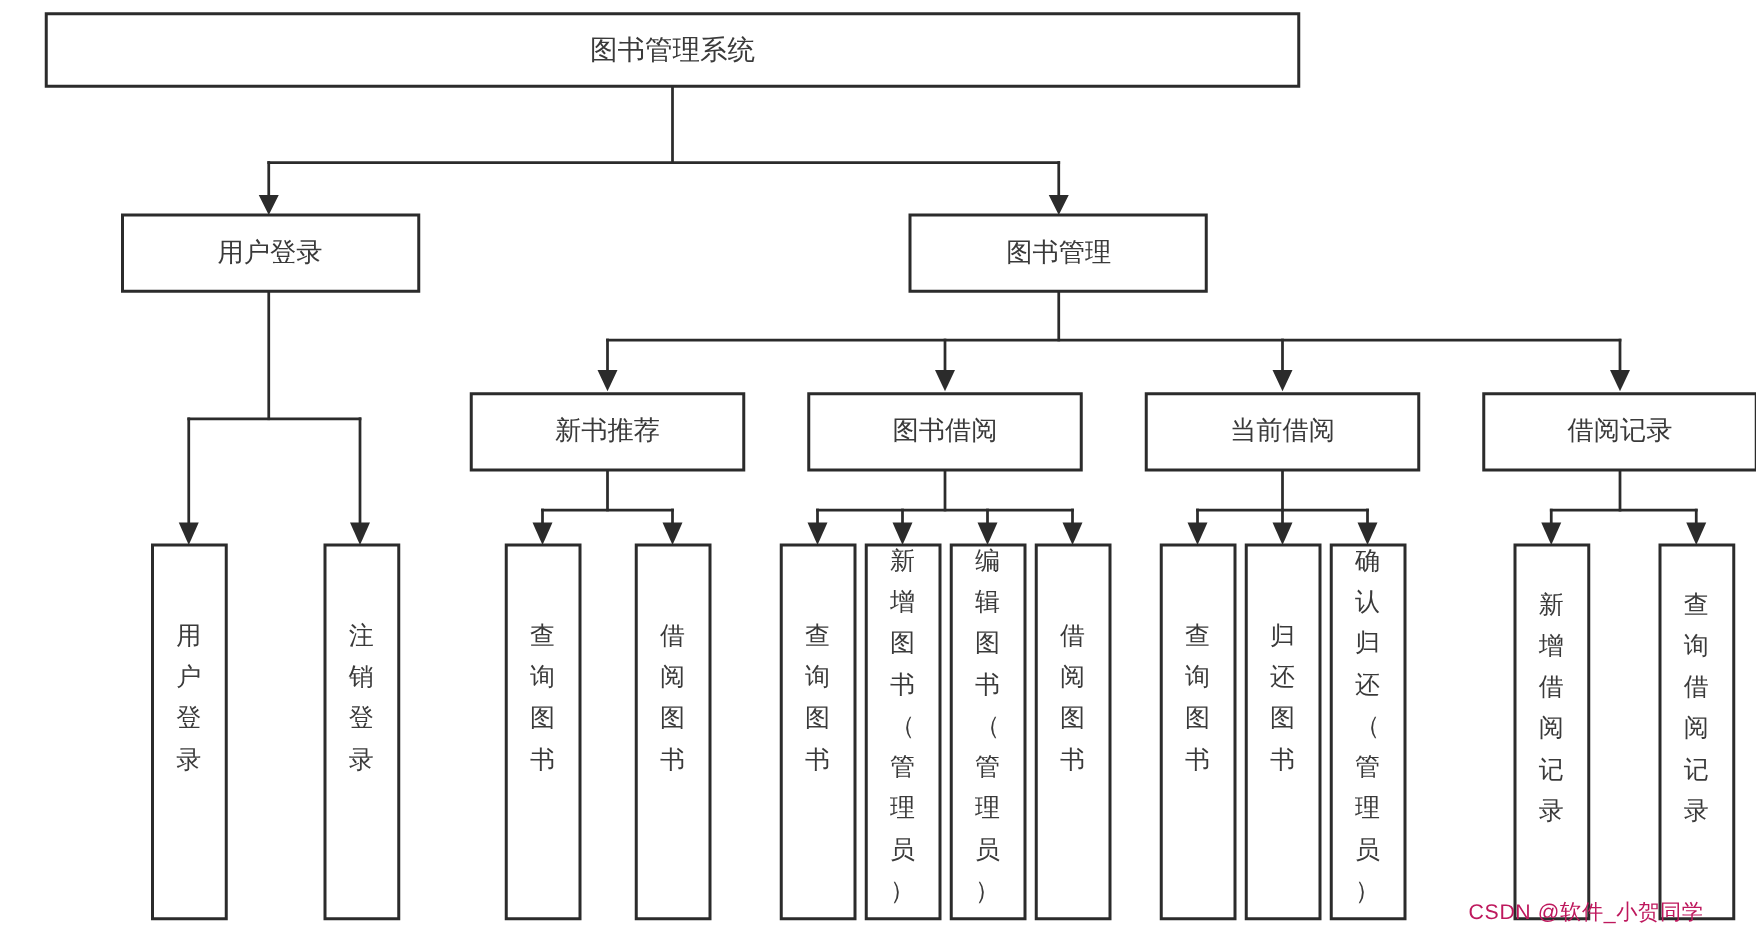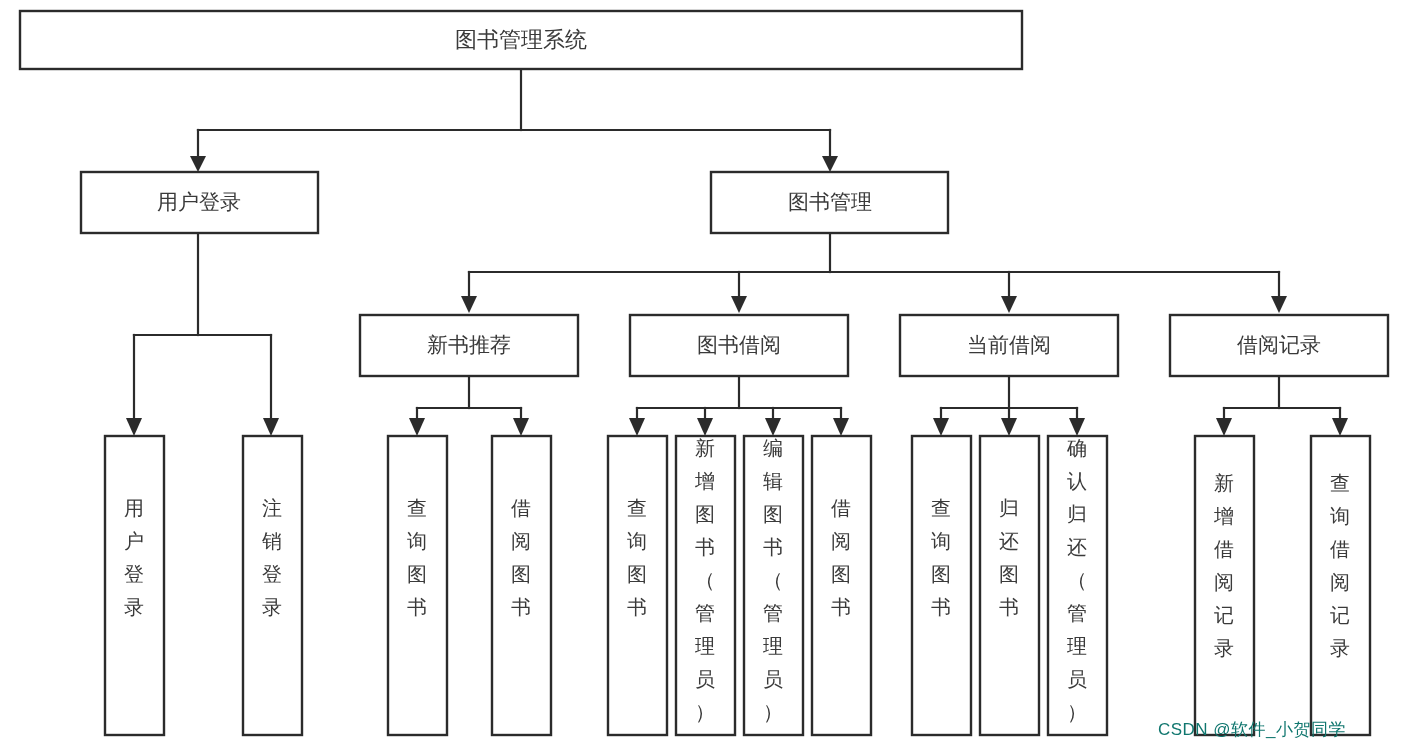--- a/index.html
+++ b/index.html
@@ -9,21 +9,21 @@
   }
   body {
     width: 1405px;
     height: 747px;
     font-family: "Liberation Sans", "DejaVu Sans", sans-serif;
     overflow: hidden;
     position: relative;
   }
   #diagram-root {
     position: absolute;
-    top: 0; left: 0;
+    top: 0; left: 17px;
     width: 1360px;
     height: 747px;
   }
   svg.flow { display: block; }
   .node-box {
     fill: #ffffff;
     stroke: #2b2b2b;
     stroke-width: 2.4;
   }
   .edge {
@@ -51,21 +51,21 @@
     font-size: 20px;
     fill: #3a3a3a;
     text-anchor: middle;
   }
   .watermark {
     position: absolute;
     right: 14px;
     bottom: 6px;
     font-family: "Liberation Sans", "DejaVu Sans", sans-serif;
     font-size: 17px;
-    color: #0f766e;
+    color: #be185d;
     letter-spacing: 0.5px;
     white-space: nowrap;
     user-select: none;
   }
 </style>
 </head>
 <body>
 
 <div id="diagram-root">
   <svg class="flow" width="1405" height="747" viewBox="0 0 1405 747" xmlns="http://www.w3.org/2000/svg">

